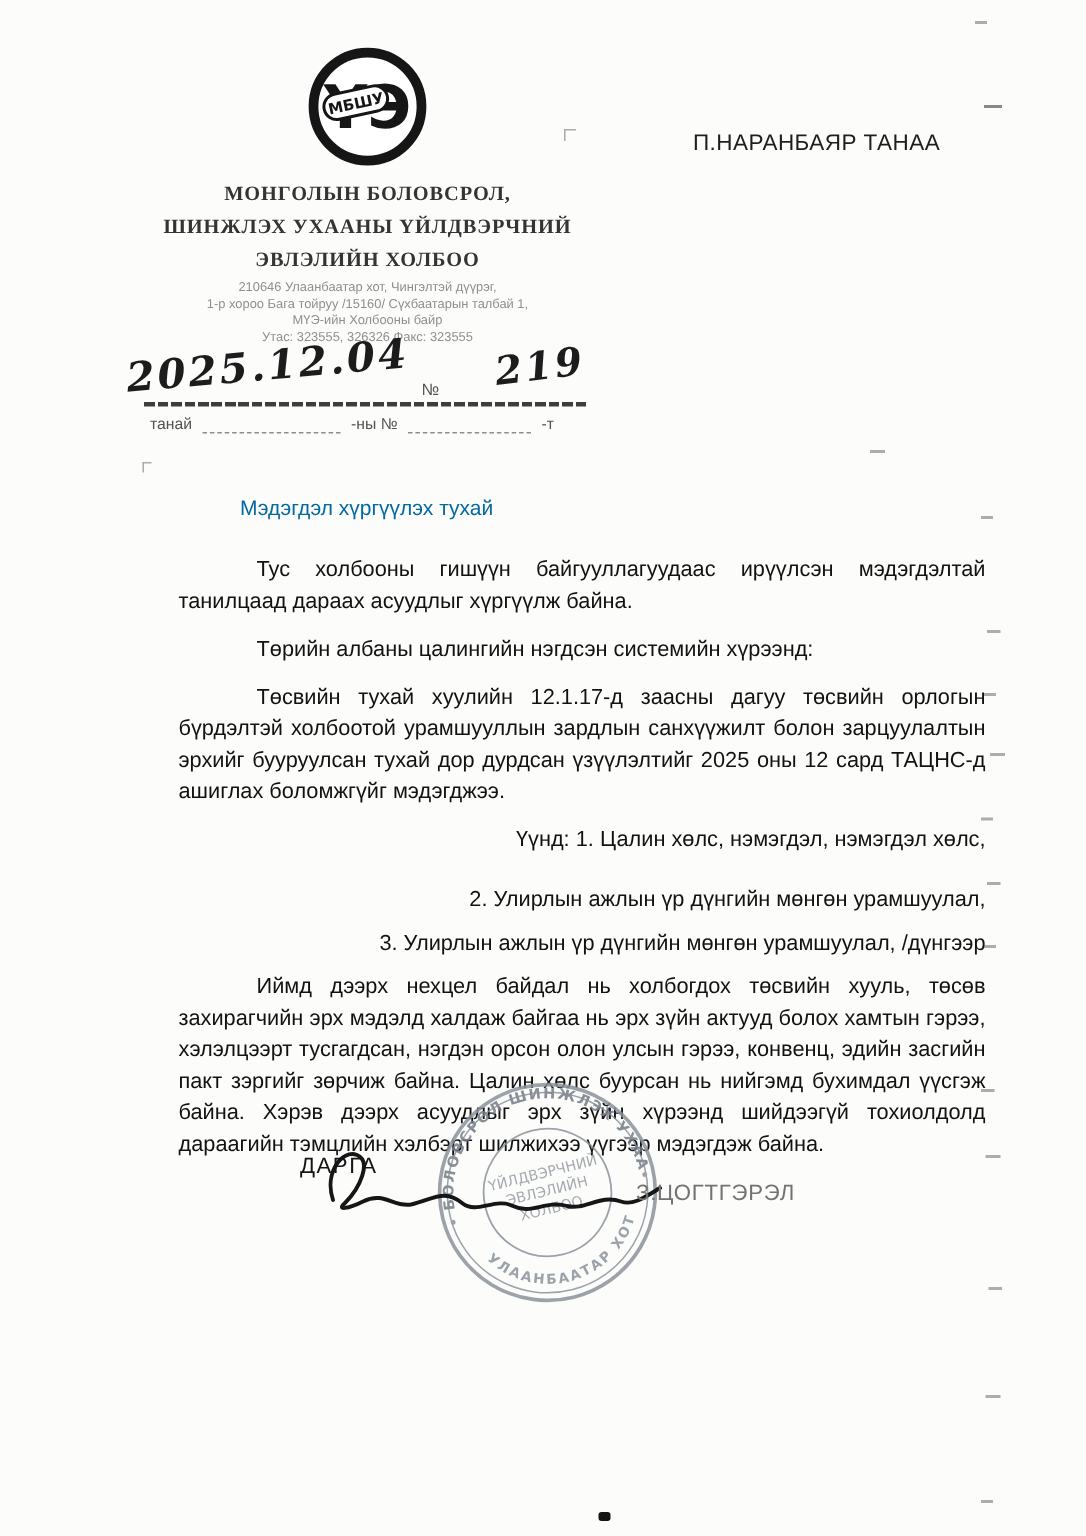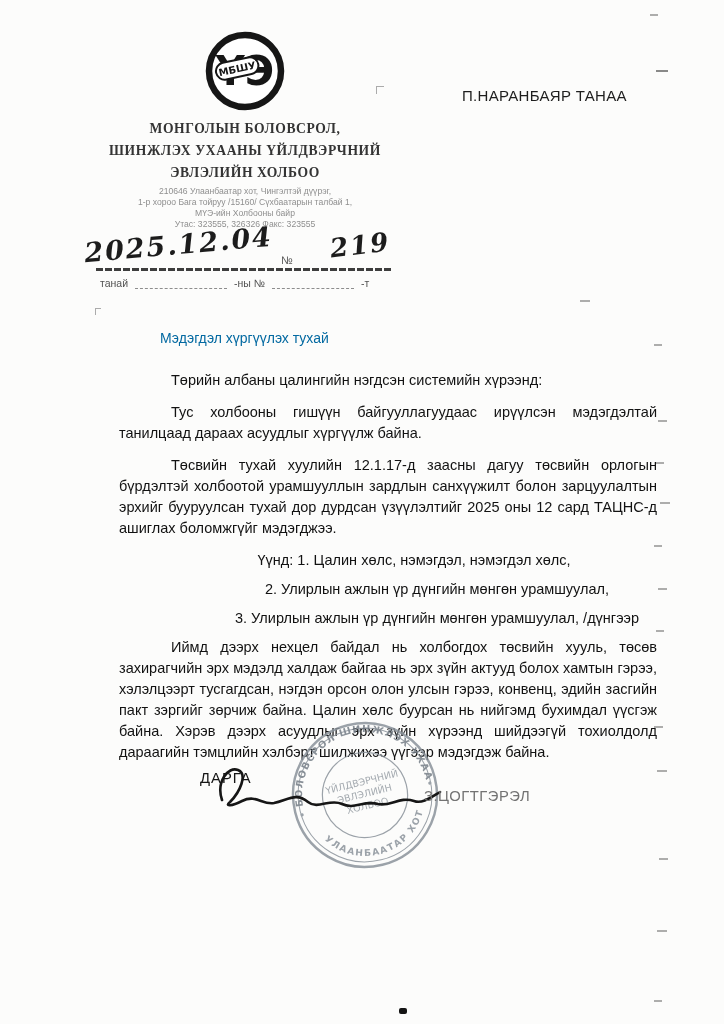--- a/index.html
+++ b/index.html
@@ -24,22 +24,22 @@
   .blank{display:inline-block;height:10px;border-bottom:1.5px dashed #8d8d8d;}
   .b1{width:92px}.b2{width:82px}
   
   .recipient{position:absolute;left:462px;top:84px;font-size:15px;line-height:1.55;
              color:#1e1e1e;letter-spacing:.3px;}
   
   .subject{position:absolute;left:160px;top:330px;font-size:14px;color:#0369a1;}
   .body{position:absolute;left:119px;top:370px;width:538px;font-size:14.5px;
         line-height:1.45;text-align:justify;color:#121212;}
   .body p{margin:0 0 11px;text-indent:52px;}
-  .body p.list-item{margin:0 0 8px 98px;text-indent:0;text-align:center;}
-  .body p.list-line1{margin-bottom:8px;text-align:center;}
+  .body p.list-item{margin:0 0 8px 98px;text-indent:0;text-align:right;}
+  .body p.list-line1{margin-bottom:19px;text-align:right;}
   .body p.p4{margin-top:3px;}
   
   .sig-title{position:absolute;left:200px;top:770px;font-size:14.8px;letter-spacing:1px;color:#151515;}
   .sig-name{position:absolute;left:424px;top:788px;font-size:14.8px;letter-spacing:.5px;color:#737373;}
   .stamp{position:absolute;left:286px;top:716px;opacity:.85;}
   .sig-svg{position:absolute;left:212px;top:760px;}
   
   .dash{position:absolute;height:2px;background:#6b6b6b;opacity:.55;}
   .bracket{position:absolute;border-left:1.5px solid #8a8a8a;border-top:1.5px solid #8a8a8a;
            width:7px;height:7px;opacity:.7;}
@@ -84,22 +84,22 @@
     <span>-т</span>
   </div>
 
   <div class="recipient">
     <div>П.НАРАНБАЯР ТАНАА</div>
   </div>
 
   <div class="subject">Мэдэгдэл хүргүүлэх тухай</div>
 
   <div class="body">
+    <p>Тус холбооны гишүүн байгууллагуудаас ирүүлсэн мэдэгдэлтай танилцаад дараах асуудлыг хүргүүлж байна.</p>
     <p>Төрийн албаны цалингийн нэгдсэн системийн хүрээнд:</p>
-    <p>Тус холбооны гишүүн байгууллагуудаас ирүүлсэн мэдэгдэлтай танилцаад дараах асуудлыг хүргүүлж байна.</p>
     <p>Төсвийн тухай хуулийн 12.1.17-д заасны дагуу төсвийн орлогын бүрдэлтэй холбоотой урамшууллын зардлын санхүүжилт болон зарцуулалтын эрхийг бууруулсан тухай дор дурдсан үзүүлэлтийг 2025 оны 12 сард ТАЦНС-д ашиглах боломжгүйг мэдэгджээ.</p>
     <p class="list-line1"><span>Үүнд:</span> <span>1. Цалин хөлс, нэмэгдэл, нэмэгдэл хөлс,</span></p>
     <p class="list-item">2. Улирлын ажлын үр дүнгийн мөнгөн урамшуулал,</p>
     <p class="list-item">3. Улирлын ажлын үр дүнгийн мөнгөн урамшуулал, /дүнгээр</p>
     <p class="p4">Иймд дээрх нехцел байдал нь холбогдох төсвийн хууль, төсөв захирагчийн эрх мэдэлд халдаж байгаа нь эрх зүйн актууд болох хамтын гэрээ, хэлэлцээрт тусгагдсан, нэгдэн орсон олон улсын гэрээ, конвенц, эдийн засгийн пакт зэргийг зөрчиж байна. Цалин хөлс буурсан нь нийгэмд бухимдал үүсгэж байна. Хэрэв дээрх асуудлыг эрх зүйн хүрээнд шийдээгүй тохиолдолд дараагийн тэмцлийн хэлбэрт шилжихээ үүгээр мэдэгдэж байна.</p>
   </div>
 
   <svg class="stamp" width="158" height="158" viewBox="0 0 156 156">
     <defs>
       <path id="arcTop" d="M 16,78 A 62,62 0 0 1 140,78"></path>

